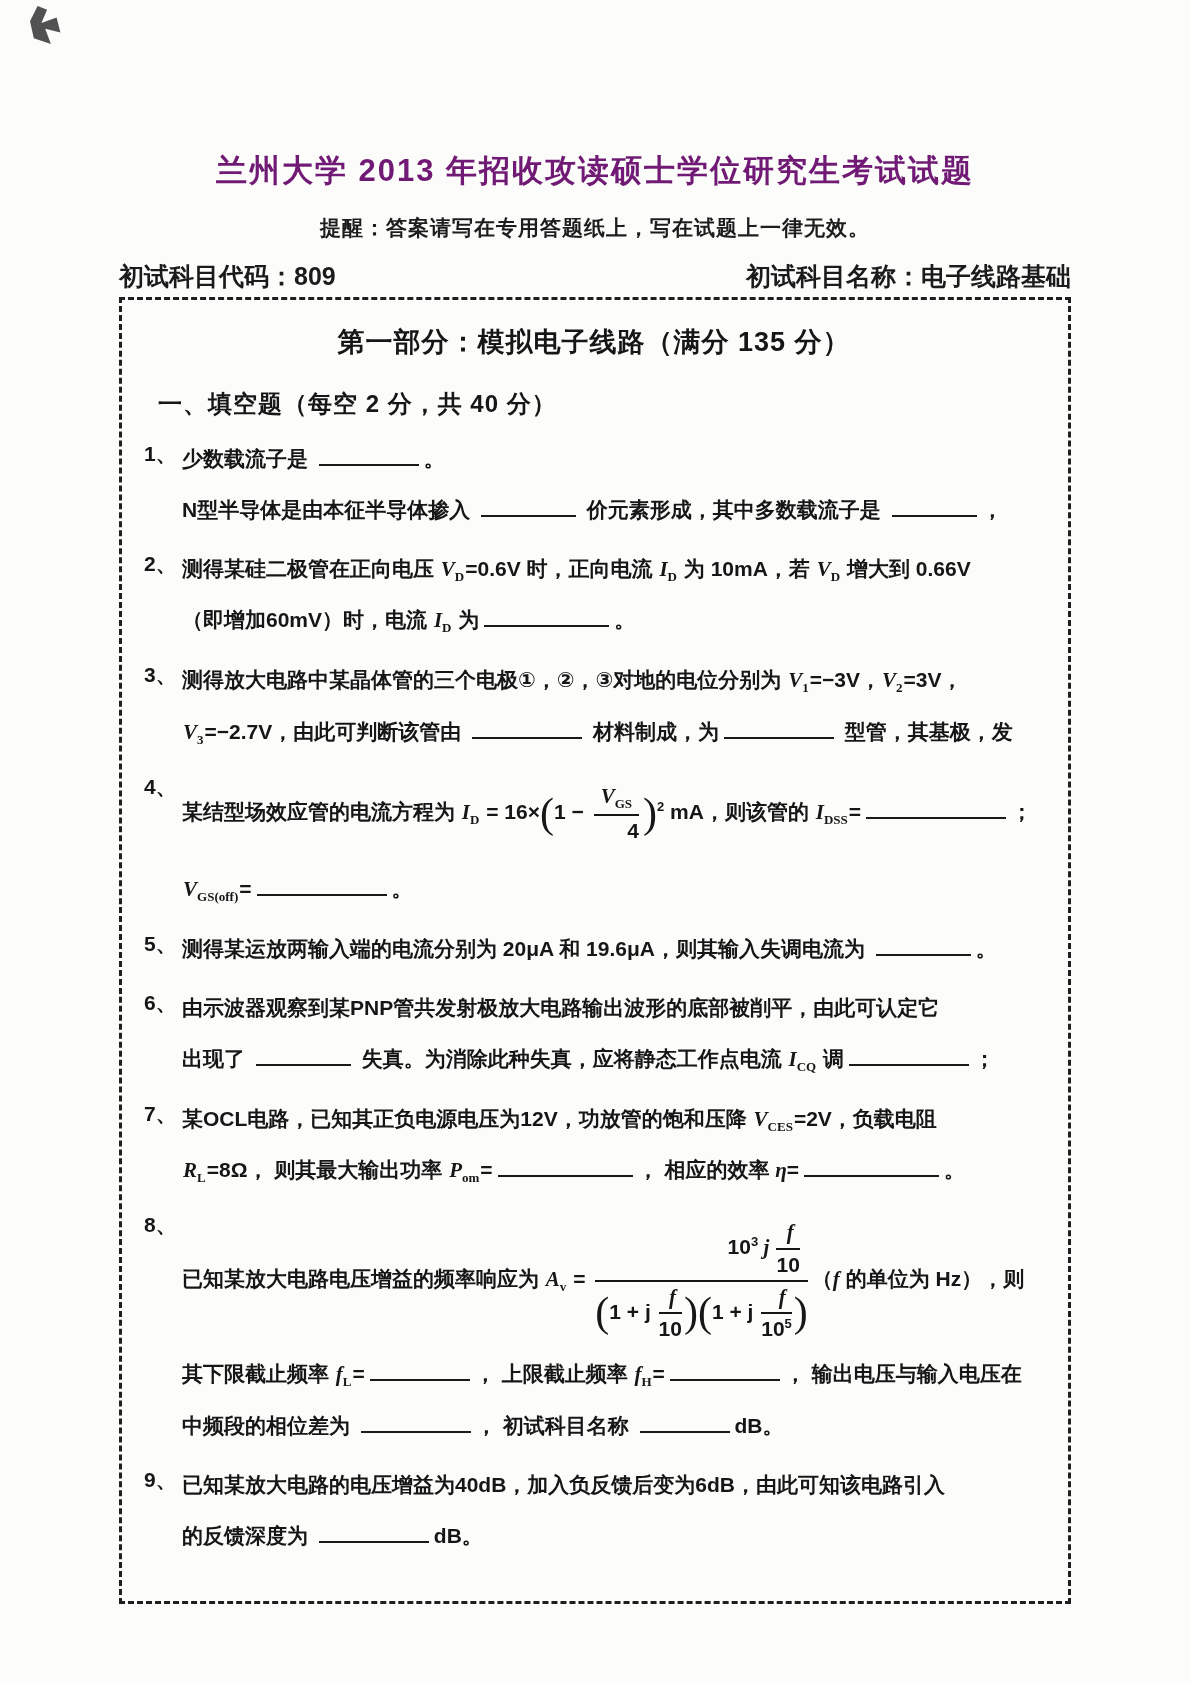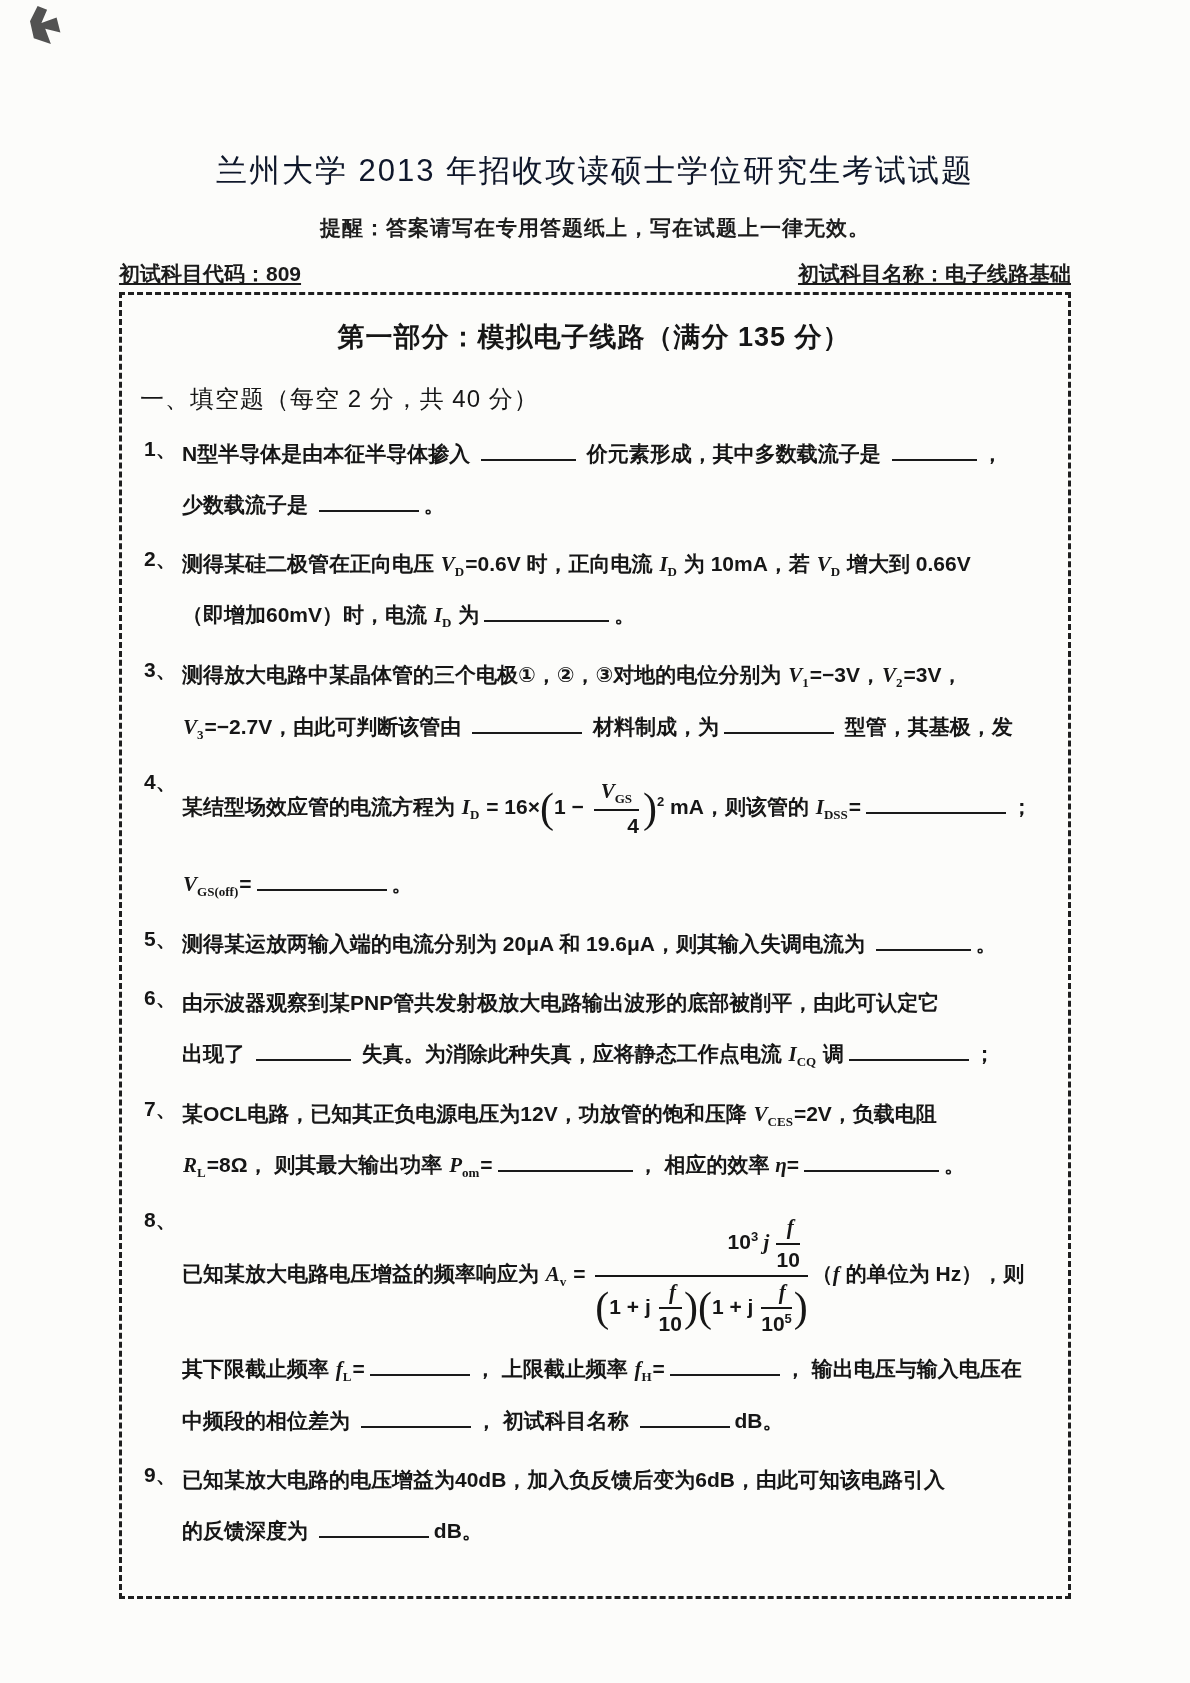--- a/index.html
+++ b/index.html
@@ -15,45 +15,45 @@
     background:#fcfcfa;
     box-sizing:border-box;
     padding-top:150px;
   }
   .scan-mark{
     position:absolute;left:30px;top:6px;width:38px;height:38px;
     background:#1a1a1a;opacity:.75;
     clip-path:polygon(20% 0,45% 10%,30% 45%,70% 30%,80% 70%,40% 60%,55% 100%,10% 85%,0 40%);
   }
   .exam-title{
-    font-size:31px;font-weight:400;text-align:center;
-    letter-spacing:2px;margin:0 0 22px 0;color:#0f172a;
+    font-size:31px;font-weight:700;text-align:center;
+    letter-spacing:2px;margin:0 0 22px 0;color:#701a75;
   }
   .notice{
     text-align:center;font-size:21px;font-weight:700;
     letter-spacing:1px;margin:0 0 18px 0;color:#1d1d1d;
   }
   .inforow{
     width:952px;margin:0 auto 4px auto;
     display:flex;justify-content:space-between;
-    font-size:21px;font-weight:700;color:#1b1b1b;text-decoration:underline;
+    font-size:25px;font-weight:700;color:#1b1b1b;
   }
   .box{
     width:952px;min-height:1188px;box-sizing:border-box;
     margin:0 auto;
     border:3px dashed #1f1f1f;
     padding:14px 16px 26px 14px;
     background:#fcfcfa;
   }
   .part-heading{
     font-size:27px;font-weight:700;text-align:center;
     letter-spacing:1px;margin:10px 0 28px 0;
   }
   .section-heading{
-    font-size:24px;font-weight:400;margin:0 0 20px 4px;letter-spacing:1px;
+    font-size:24px;font-weight:700;margin:0 0 20px 22px;letter-spacing:1px;
   }
   .q{display:flex;margin-bottom:8px;font-size:21px;font-weight:600;}
   .qno{flex:0 0 46px;width:46px;padding-left:8px;box-sizing:border-box;}
   .qbody{flex:1;}
   .qline{margin-bottom:13px;line-height:1.8;}
   .blank{
     display:inline-block;border-bottom:2px solid #1a1a1a;
     height:15px;margin:0 5px;vertical-align:baseline;
   }
   .var{
@@ -94,22 +94,22 @@
     <span>初试科目名称：电子线路基础</span>
   </div>
 
   <div class="box">
     <div class="part-heading">第一部分：模拟电子线路（满分 135 分）</div>
     <div class="section-heading">一、填空题（每空 2 分，共 40 分）</div>
     <div id="questions">
         <div class="q">
           <span class="qno">1、</span>
           <div class="qbody">
+            <div class="qline"><span>少数载流子是 </span><span class="blank" style="width: 100px;"></span><span>。</span></div>
             <div class="qline"><span>N型半导体是由本征半导体掺入 </span><span class="blank" style="width: 95px;"></span><span> 价元素形成，其中多数载流子是 </span><span class="blank" style="width: 85px;"></span><span>，</span></div>
-            <div class="qline"><span>少数载流子是 </span><span class="blank" style="width: 100px;"></span><span>。</span></div>
           </div>
         </div>
         <div class="q">
           <span class="qno">2、</span>
           <div class="qbody">
             <div class="qline"><span>测得某硅二极管在正向电压 </span><span class="var"><span>V</span><sub>D</sub></span><span>=0.6V 时，正向电流 </span><span class="var"><span>I</span><sub>D</sub></span><span> 为 10mA，若 </span><span class="var"><span>V</span><sub>D</sub></span><span> 增大到 0.66V</span></div>
             <div class="qline"><span>（即增加60mV）时，电流 </span><span class="var"><span>I</span><sub>D</sub></span><span> 为</span><span class="blank" style="width: 125px;"></span><span>。</span></div>
           </div>
         </div>
         <div class="q">

